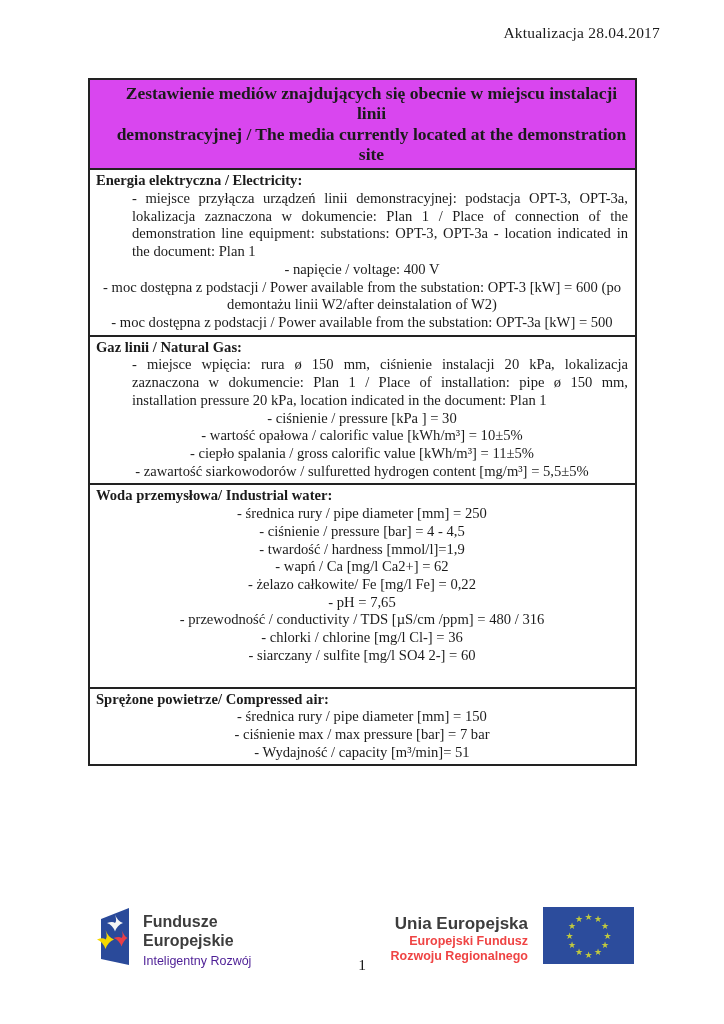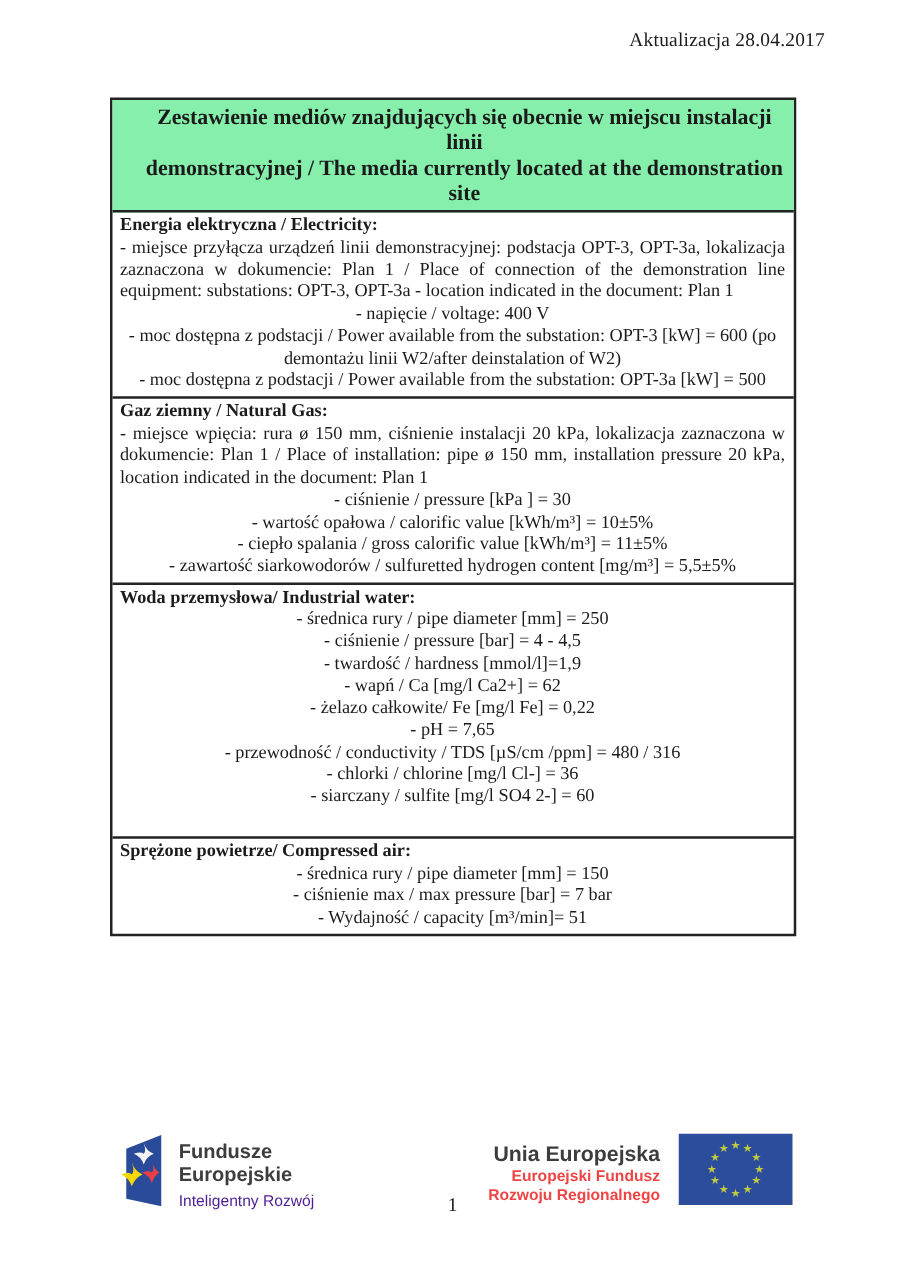--- a/index.html
+++ b/index.html
@@ -13,21 +13,21 @@
   .media-table { position:absolute; left:88px; top:78px; width:549px;
                  border:2px solid #222; }
   .table-title { background:#d9d9d9; border-bottom:2px solid #222;
                  text-align:center; font-weight:bold; font-size:17.5px;
                  line-height:1.16; padding:3px 6px 4px 6px; }
   .section { border-top:2px solid #222; padding:2px 7px 3px 6px;
              font-size:14.6px; line-height:1.215; }
   .section:first-of-type { border-top:none; }
   .section .heading { font-weight:bold; }
   .section .line { text-align:center; }
-  .section .line.justify { text-align:justify; }
+  .section .line.justify { text-align:justify;margin-left:36px; }
   .section.pad-bottom { padding-bottom:22px; }
 
   .footer { position:absolute; left:0; top:898px; width:724px; height:110px;padding-left:36px; }
 
   .fe-logo { position:absolute; left:96px; top:8px; display:flex; }
   .fe-flag { width:38px; height:62px; }
   .fe-text { margin-left:9px; padding-top:6px;
              font-family:"Liberation Sans", sans-serif; color:#3d3d3d; }
   .fe-text .l1 { font-size:16px; font-weight:bold; line-height:19px; }
   .fe-text .l3 { font-size:12.5px; color:#4c1d95; margin-top:4px; }
@@ -46,34 +46,34 @@
                  text-align:center; font-size:15.5px; }
 </style>
 </head>
 <body>
 
 <div class="page">
 
   <div class="update-note">Aktualizacja 28.04.2017</div>
 
   <div class="media-table">
-    <div class="table-title" style="background: #86efac; padding-left: 24px;">
+    <div class="table-title" style="background: #d946ef; padding-left: 24px;">
       <div>Zestawienie mediów znajdujących się obecnie w miejscu instalacji linii</div>
       <div>demonstracyjnej / The media currently located at the demonstration site</div>
     </div>
     <div id="sections-container">
         <div class="section">
           <div class="heading">Energia elektryczna / Electricity:</div>
           <div class="line justify">- miejsce przyłącza urządzeń linii demonstracyjnej: podstacja OPT-3, OPT-3a, lokalizacja zaznaczona w dokumencie: Plan 1 / Place of connection of the demonstration line equipment: substations: OPT-3, OPT-3a - location indicated in the document: Plan 1</div>
           <div class="line">- napięcie / voltage: 400 V</div>
           <div class="line">- moc dostępna z podstacji / Power available from the substation: OPT-3 [kW] = 600 (po demontażu linii W2/after deinstalation of W2)</div>
           <div class="line">- moc dostępna z podstacji / Power available from the substation: OPT-3a [kW] = 500</div>
         </div>
         <div class="section">
-          <div class="heading">Gaz ziemny / Natural Gas:</div>
+          <div class="heading">Gaz linii / Natural Gas:</div>
           <div class="line justify">- miejsce wpięcia: rura ø 150 mm, ciśnienie instalacji 20 kPa, lokalizacja zaznaczona w dokumencie: Plan 1 / Place of installation: pipe ø 150 mm, installation pressure 20 kPa, location indicated in the document: Plan 1</div>
           <div class="line">- ciśnienie / pressure [kPa ] = 30</div>
           <div class="line">- wartość opałowa / calorific value [kWh/m³] = 10±5%</div>
           <div class="line">- ciepło spalania / gross calorific value [kWh/m³] = 11±5%</div>
           <div class="line">- zawartość siarkowodorów / sulfuretted hydrogen content [mg/m³] = 5,5±5%</div>
         </div>
         <div class="section pad-bottom">
           <div class="heading">Woda przemysłowa/ Industrial water:</div>
           <div class="line">- średnica rury / pipe diameter [mm] = 250</div>
           <div class="line">- ciśnienie / pressure [bar] = 4 - 4,5</div>

